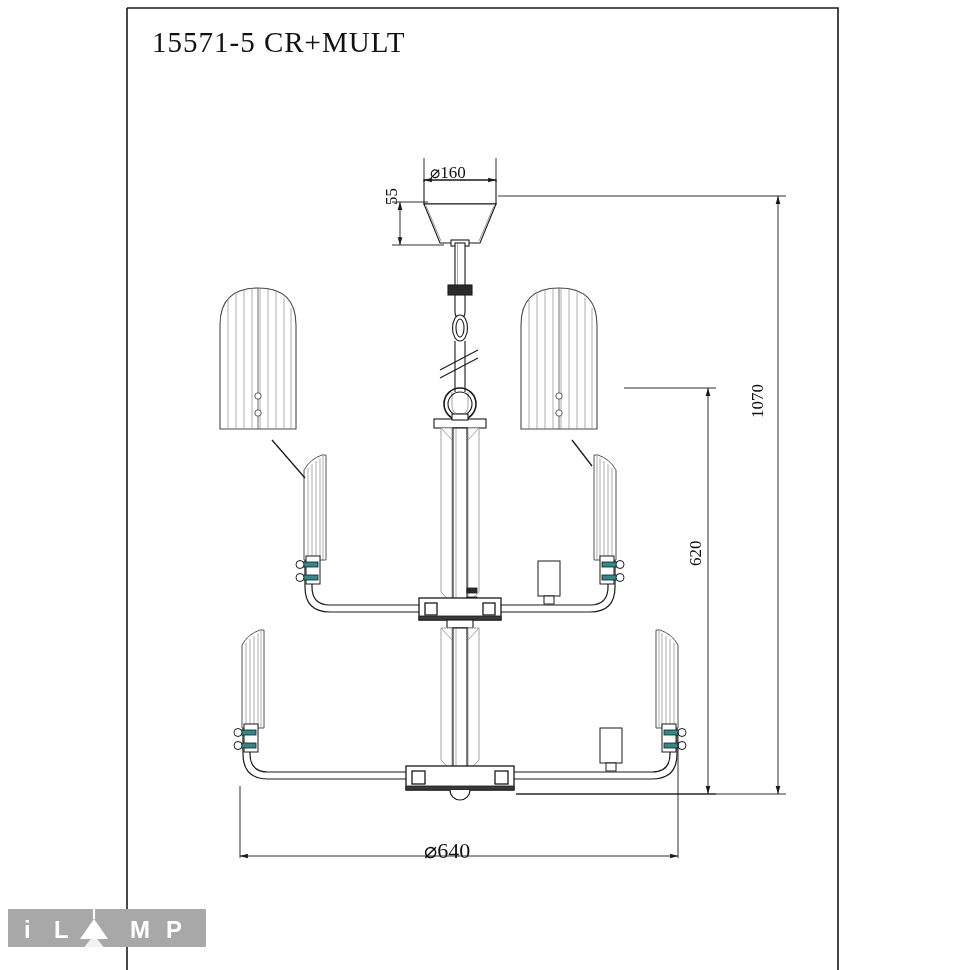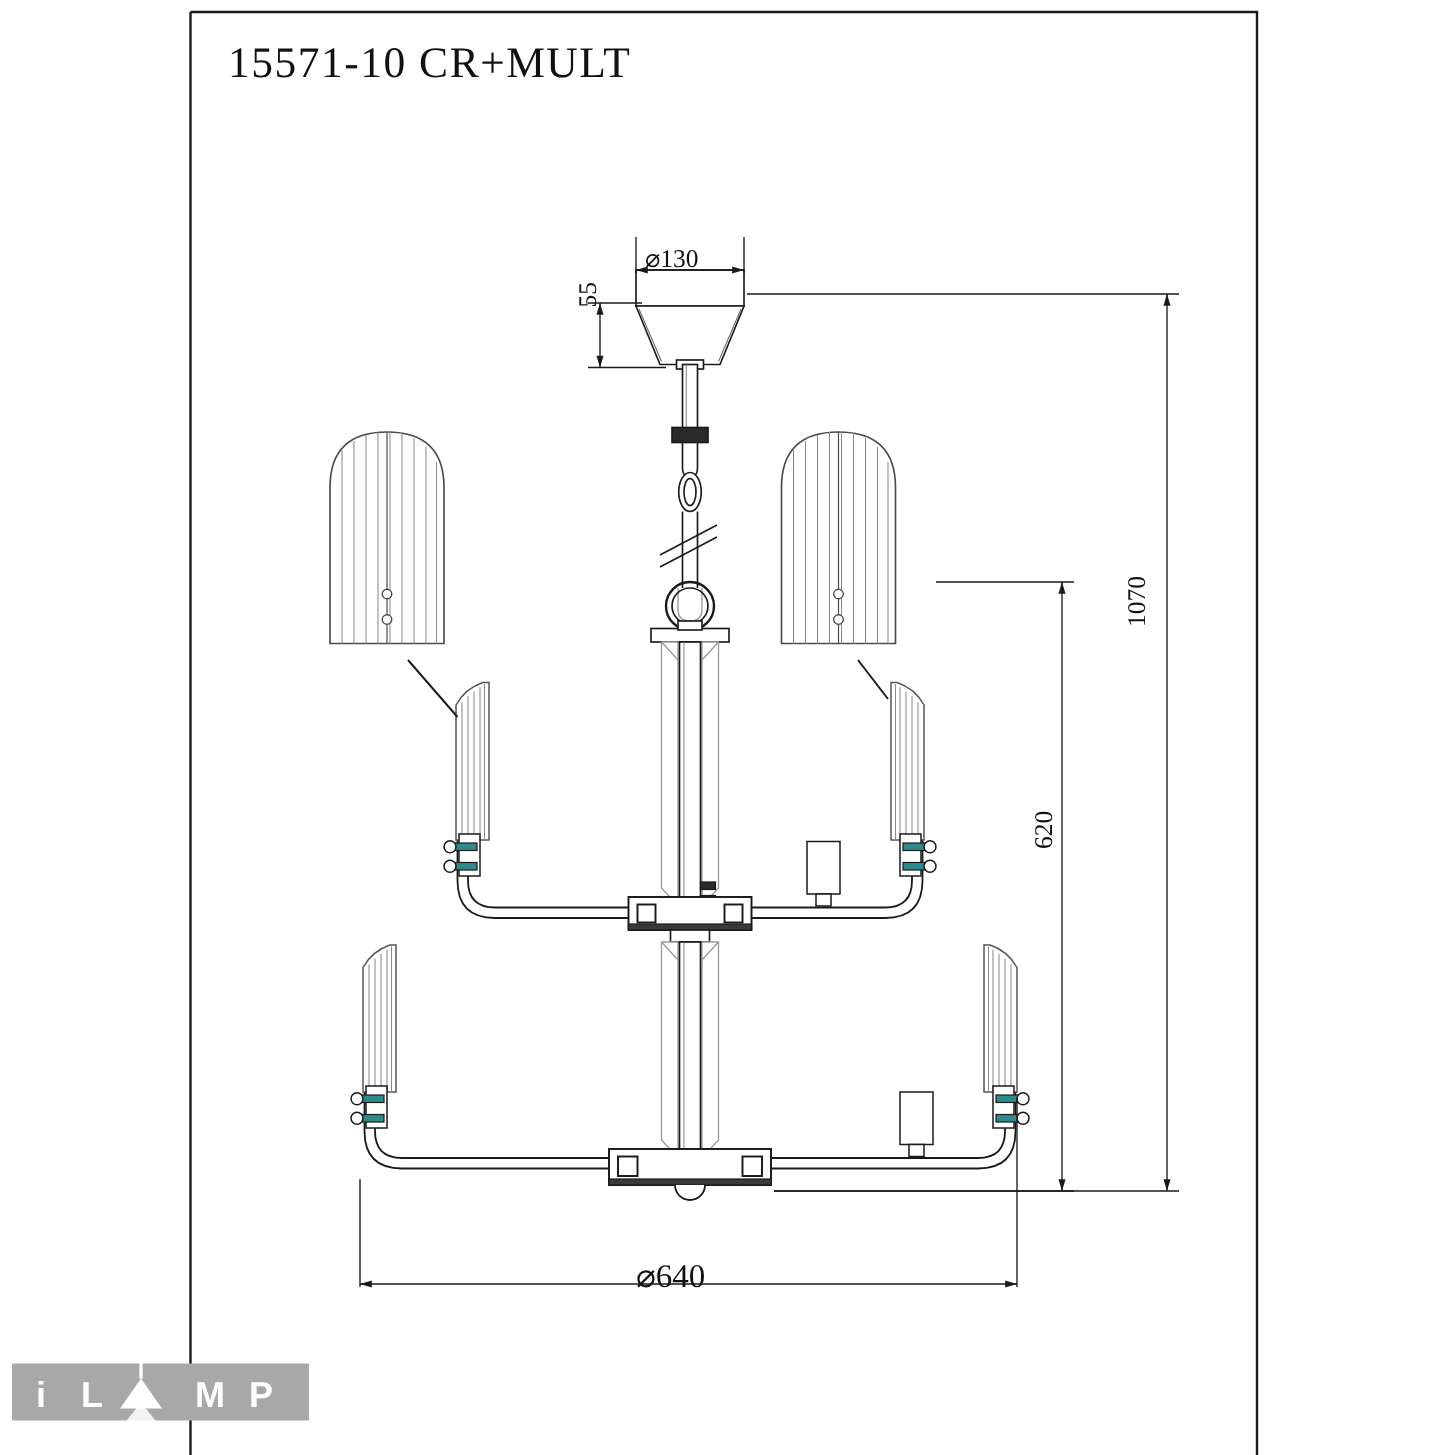--- a/index.html
+++ b/index.html
@@ -333,23 +333,23 @@
   </g>
 
   <g stroke="#1a1a1a" stroke-width="0.9" fill="none">
     <line x1="240" y1="786" x2="240" y2="858"></line>
     <line x1="678" y1="732" x2="678" y2="858"></line>
     <line x1="240" y1="856" x2="678" y2="856" marker-start="url(#arrL)" marker-end="url(#arrR)"></line>
   </g>
 
 </svg>
 
-<div id="title-text">15571-10 CR+MULT</div>
-
-<div class="dim-label" id="dim-d110">⌀130</div>
+<div id="title-text">15571-5 CR+MULT</div>
+
+<div class="dim-label" id="dim-d110">⌀160</div>
 <div class="dim-label" id="dim-55">55</div>
 <div class="dim-label" id="dim-1070">1070</div>
 <div class="dim-label" id="dim-620">620</div>
 <div class="dim-label" id="dim-d640">⌀640</div>
 
 <svg id="watermark" viewBox="0 0 198 50" xmlns="http://www.w3.org/2000/svg">
   <rect x="0" y="4" width="198" height="38" fill="#a8a8a8"></rect>
 
   <g>
     <path d="M 86 0 L 86 14" stroke="#ffffff" stroke-width="2.2"></path>

